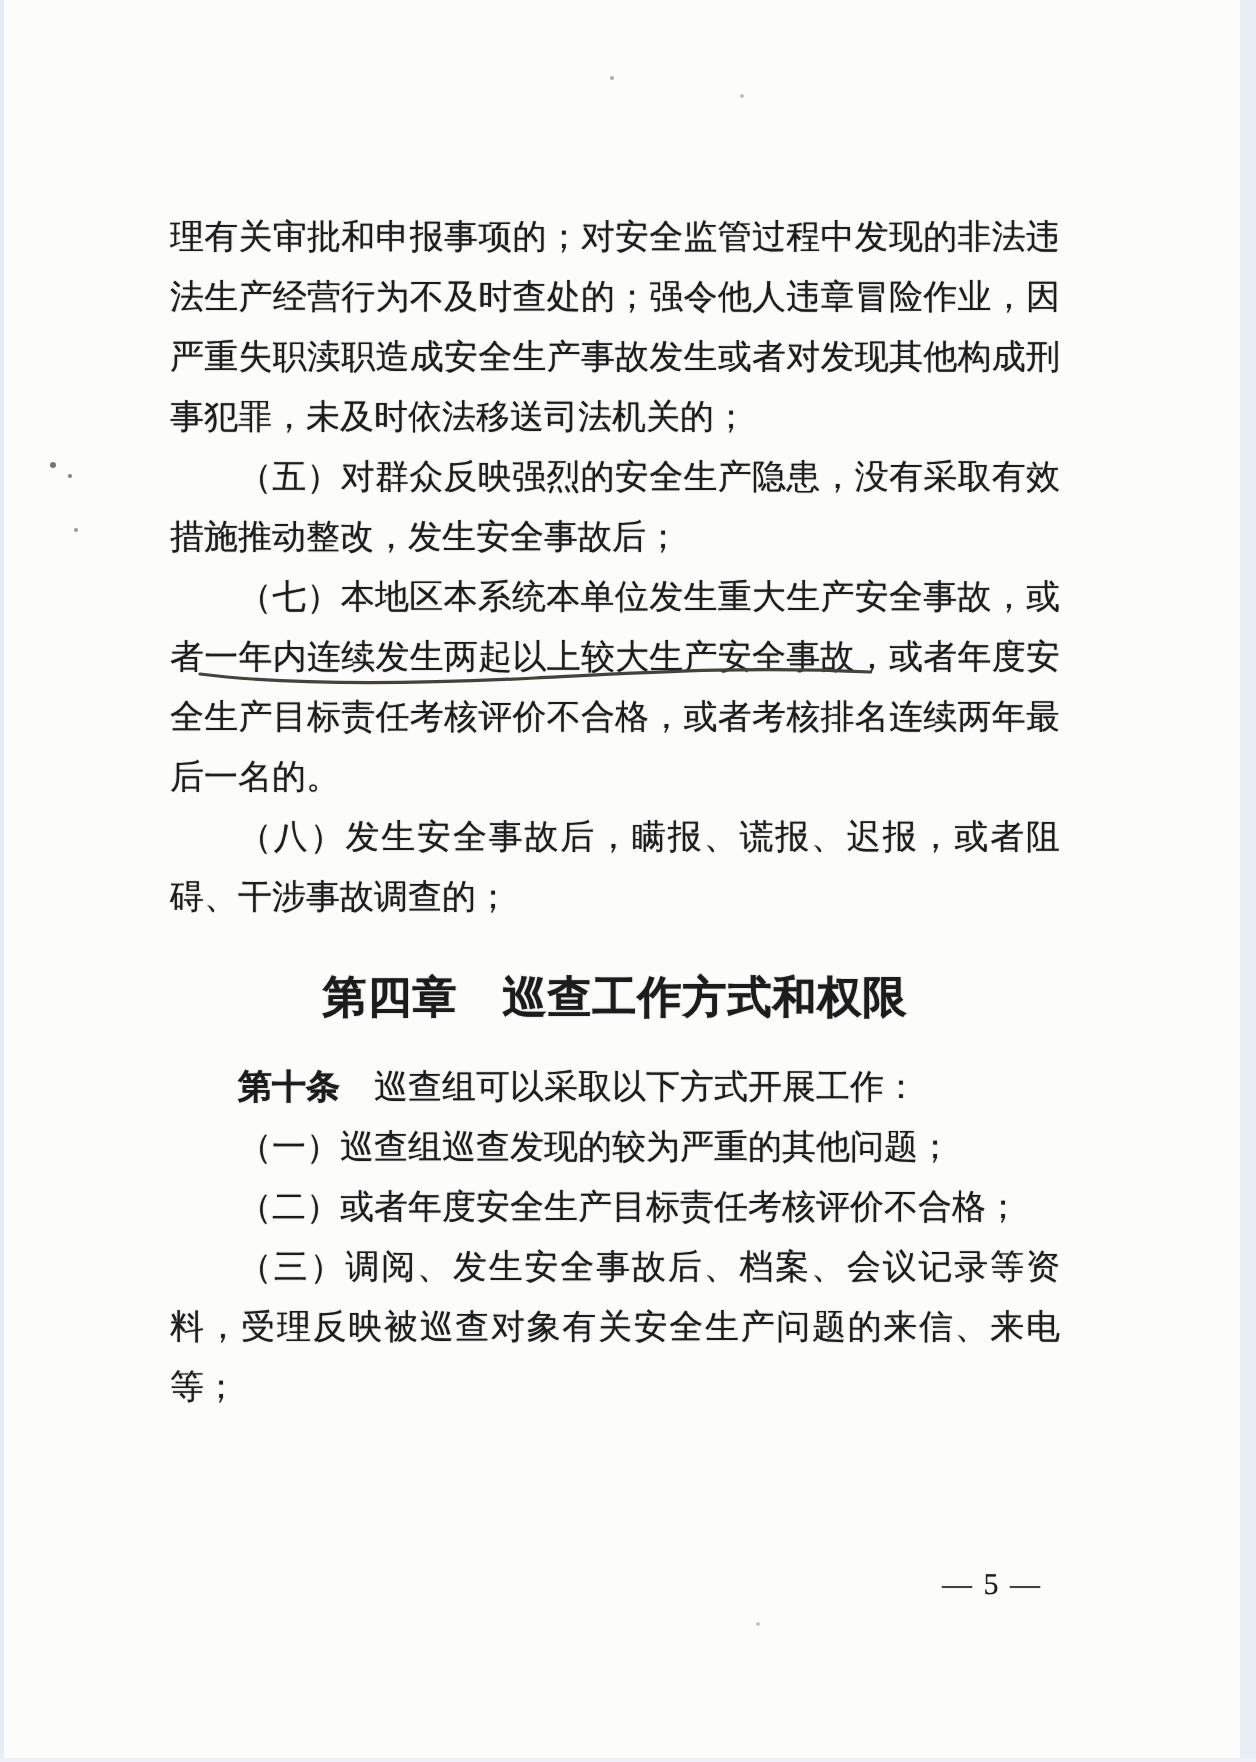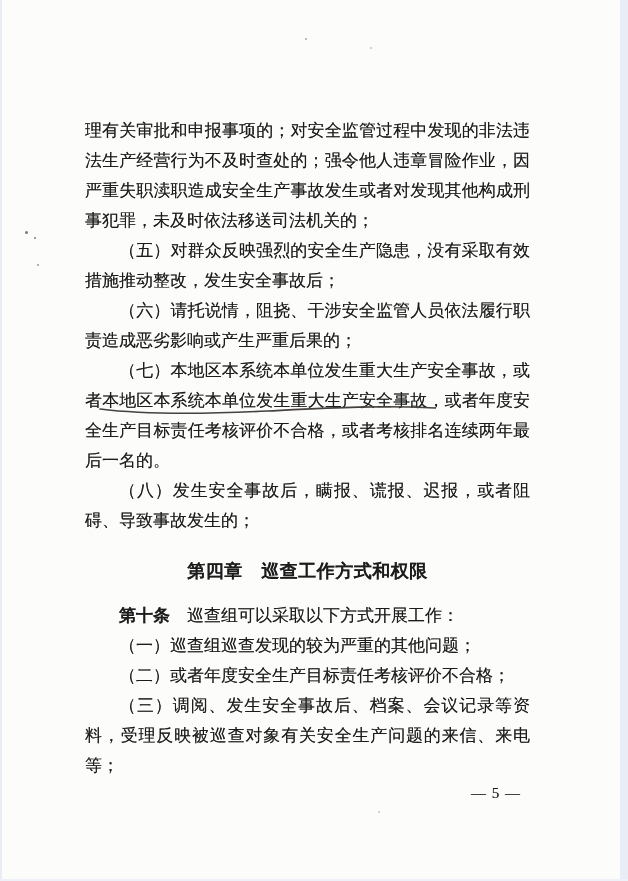--- a/index.html
+++ b/index.html
@@ -12,33 +12,33 @@
     font-family: "Liberation Serif", "DejaVu Serif", serif;
     color: #1c1c1c;
   }
   .edge { position: absolute; }
   .edge-right { top: 0; right: 0; bottom: 0; width: 8px; background: #e9edf6; }
   .edge-left  { top: 0; left: 0; bottom: 0; width: 2px; background: #e8ecf5; }
   .edge-bottom{ left: 0; right: 0; bottom: 0; height: 2px; background: #eef1f7; }
   .content {
     position: absolute;
     left: 85px;
-    top: 116px;
+    top: 104px;
     width: 445px;
     font-size: 17px;
     line-height: 30px;
     text-align: justify;
     text-shadow: 0 0 0.6px rgba(45,45,45,0.65);
   }
   .para { margin: 0; text-indent: 2em; }
   .para.continued { text-indent: 0; }
   .chapter {
     font-family: "Liberation Sans", "DejaVu Sans", sans-serif;
     font-weight: bold;
-    font-size: 18px;
+    font-size: 22px;
     line-height: 30px;
     text-align: center;
     text-indent: 0;
     margin: 20px 0 15px 0;
     letter-spacing: 0.5px;
   }
   .art-label {
     font-family: Liberation Serif, serif;
     font-weight: bold;
   }
@@ -73,27 +73,26 @@
   <div class="edge edge-right"></div>
   <div class="edge edge-left"></div>
   <div class="edge edge-bottom"></div>
 
   <div class="content">
 
     <p class="para continued">理有关审批和申报事项的；对安全监管过程中发现的非法违法生产经营行为不及时查处的；强令他人违章冒险作业，因严重失职渎职造成安全生产事故发生或者对发现其他构成刑事犯罪，未及时依法移送司法机关的；</p>
 
     <p class="para">（五）对群众反映强烈的安全生产隐患，没有采取有效措施推动整改，发生安全事故后；</p>
 
-    <p class="para">（六）请托说情，阻挠、干涉安全监管人员依法履行职责造成恶劣影响或产生严重后果的；</p>
 
-    <p class="para"><span>（七）本地区本系统本单位发生重大生产安全事故，或者</span><span class="hand-underline"><span>本地区本系统本单位发生重大生产安全事故</span><svg viewBox="0 0 340 14" preserveAspectRatio="none" xmlns="http://www.w3.org/2000/svg">
+    <p class="para"><span>（七）本地区本系统本单位发生重大生产安全事故，或者</span><span class="hand-underline"><span>一年内连续发生两起以上较大生产安全事故</span><svg viewBox="0 0 340 14" preserveAspectRatio="none" xmlns="http://www.w3.org/2000/svg">
             <path d="M2,6 C 50,12 110,11 170,8 C 230,5 280,2 338,5" fill="none" stroke="#45413c" stroke-width="1.6" stroke-linecap="round"></path>
           </svg></span><span>，或者年度安全生产目标责任考核评价不合格，或者考核排名连续两年最后一名的。</span></p>
 
-    <p class="para">（八）发生安全事故后，瞒报、谎报、迟报，或者阻碍、导致事故发生的；</p>
+    <p class="para">（八）发生安全事故后，瞒报、谎报、迟报，或者阻碍、干涉事故调查的；</p>
 
 
     <h2 class="chapter">第四章　巡查工作方式和权限</h2>
 
     <p class="para"><strong class="art-label">第十条</strong><span>　巡查组可以采取以下方式开展工作：</span></p>
 
     <p class="para">（一）巡查组巡查发现的较为严重的其他问题；</p>
 
     <p class="para">（二）或者年度安全生产目标责任考核评价不合格；</p>
 

